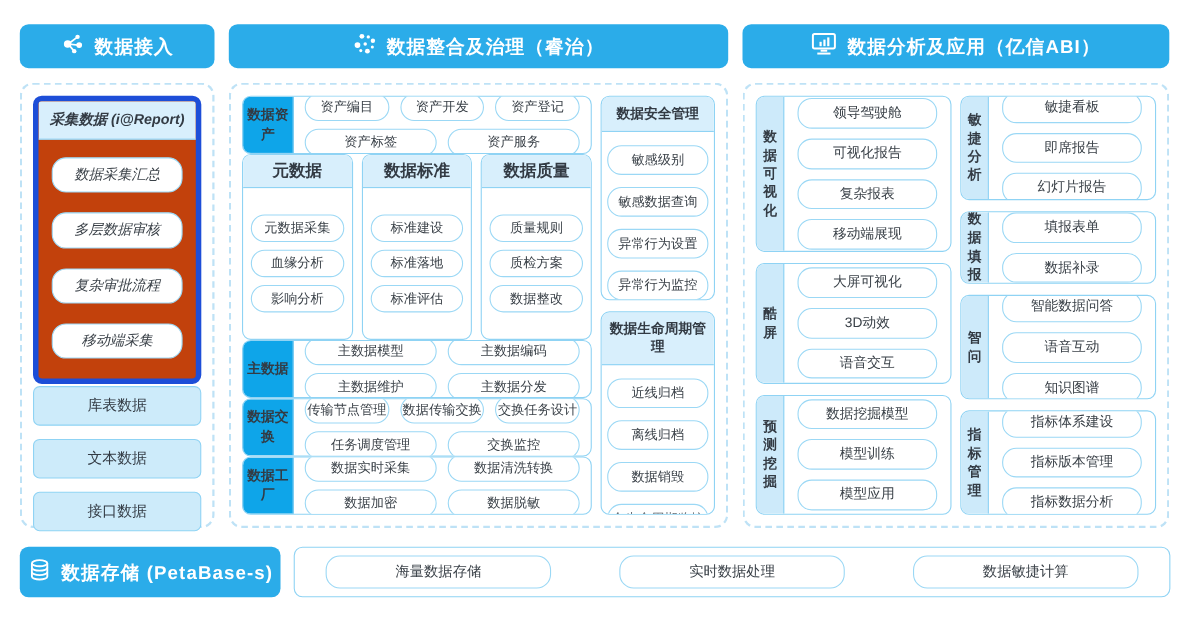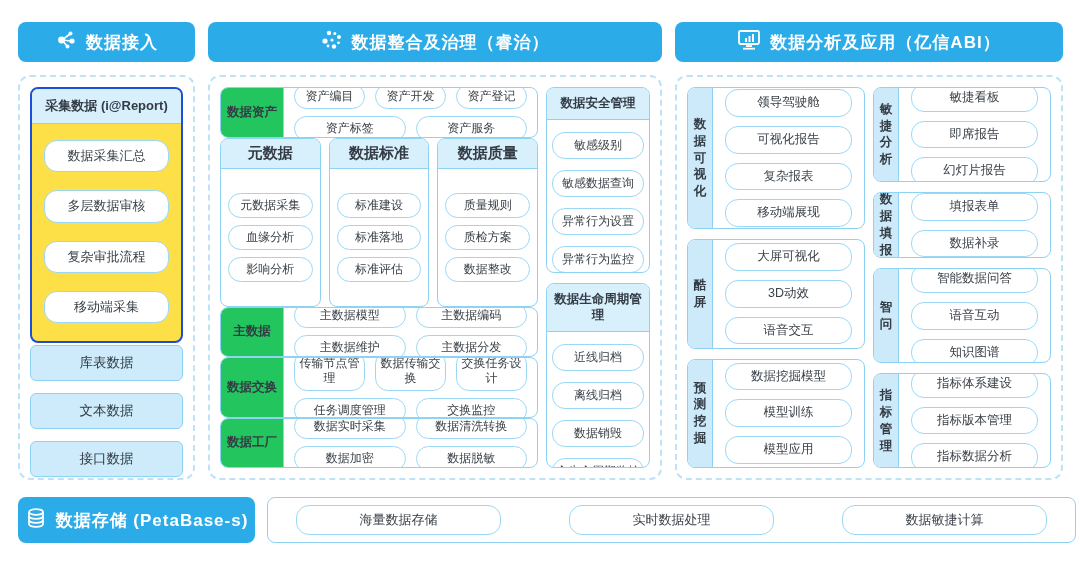--- a/index.html
+++ b/index.html
@@ -17,36 +17,36 @@
     font-size:17px; font-weight:700; letter-spacing:1px; }
   .col-header svg { flex:0 0 auto; }
 
   .dashed { margin-top:13px; height:405px; border:2px dashed #BEE2F6; border-radius:12px; padding:10px; }
 
   
   .chip { background:#fff; border:1px solid #9BD8F5; border-radius:13px; text-align:center;
     color:#3A4148; font-size:12.5px; padding:5px 2px; line-height:1.25; }
 
   
-  .report-panel { border:2px solid #1d4ed8; border-radius:8px; background:#fde047; overflow:hidden; }
+  .report-panel { border:5px solid #1d4ed8; border-radius:8px; background:#c2410c; overflow:hidden;font-style:italic; }
   .panel-title { background:#D8EFFC; border-bottom:1px solid #8FD3F4; text-align:center;
     padding:8px 2px; font-size:13px; font-weight:600; color:#333B44; }
   .panel-body { padding:16px 12px 18px; display:flex; flex-direction:column; gap:18px; }
   .panel-body .chip { padding:7px 2px; font-size:13px; }
   .source-list { margin-top:2px; display:flex; flex-direction:column; gap:12px; }
   .fill-box { background:#CDEBFA; border:1px solid #8FD3F4; border-radius:6px; text-align:center;
     padding:8px 2px; font-size:13.5px; color:#333B44; }
 
   
   .gov-inner { display:flex; gap:8px; height:100%; }
   .mid-left { flex:1; display:flex; flex-direction:column; justify-content:space-between; }
   .mid-right { width:104px; display:flex; flex-direction:column; gap:10px; }
 
   .group { display:flex; border:1px solid #8FD3F4; border-radius:8px; background:#fff; overflow:hidden; }
-  .group-label { width:63px; background:#22c55e; border-right:1px solid #8FD3F4;
+  .group-label { width:46px; background:#0ea5e9; border-right:1px solid #8FD3F4;
     display:flex; align-items:center; justify-content:center; text-align:center;
     font-size:12.5px; font-weight:600; color:#333B44; padding:4px 3px;
     word-break:break-all; line-height:1.4; }
   .group-body { flex:1; padding:8px 10px; display:flex; flex-direction:column; gap:7px; justify-content:center; }
   .group-row { display:flex; gap:10px; }
   .group-row .chip { flex:1; font-size:12px; padding:4px 1px; }
 
   .mini-row { display:flex; gap:8px; }
   .mini-panel { flex:1; border:1px solid #8FD3F4; border-radius:8px; background:#fff; overflow:hidden; }
   .mini-title { background:#D8EFFC; border-bottom:1px solid #8FD3F4; text-align:center;
@@ -66,21 +66,21 @@
   .sub-col { flex:1; display:flex; flex-direction:column; justify-content:space-between; gap:10px; }
   .vgroup { display:flex; border:1px solid #8FD3F4; border-radius:8px; background:#fff; overflow:hidden; }
   .vgroup-label { width:25px; background:#CDEAFA; border-right:1px solid #8FD3F4;
     display:flex; align-items:center; justify-content:center; text-align:center;
     font-size:12.5px; font-weight:600; color:#333B44; padding:3px 1px;
     word-break:break-all; line-height:1.35; }
   .vgroup-body { flex:1; padding:10px 12px; display:flex; flex-direction:column; gap:9px; justify-content:center; }
   .vgroup-body .chip { font-size:12.5px; padding:5px 1px; }
 
   
-  .bottom { display:flex; gap:12px; padding:0 4px 0 18px; margin-top:17px; height:46px; }
+  .bottom { display:flex; gap:12px; padding:0 16px 0 18px; margin-top:17px; height:46px; }
   .storage-header { width:237px; height:46px; }
   .storage-box { flex:1; border:1px solid #8FD3F4; border-radius:8px; background:#fff;
     display:flex; align-items:center; justify-content:space-between; padding:0 28px; }
   .storage-box .chip { width:205px; font-size:13px; padding:6px 2px; }
 </style>
 </head>
 <body>
 
 <div class="page">
 

